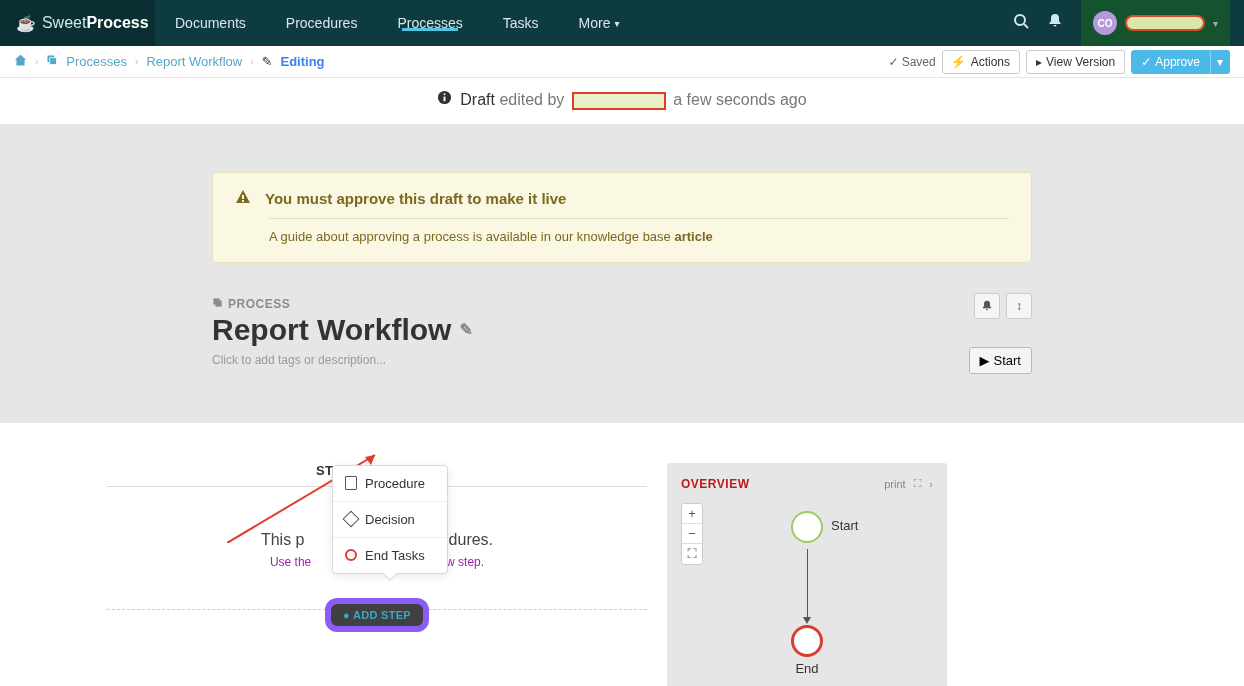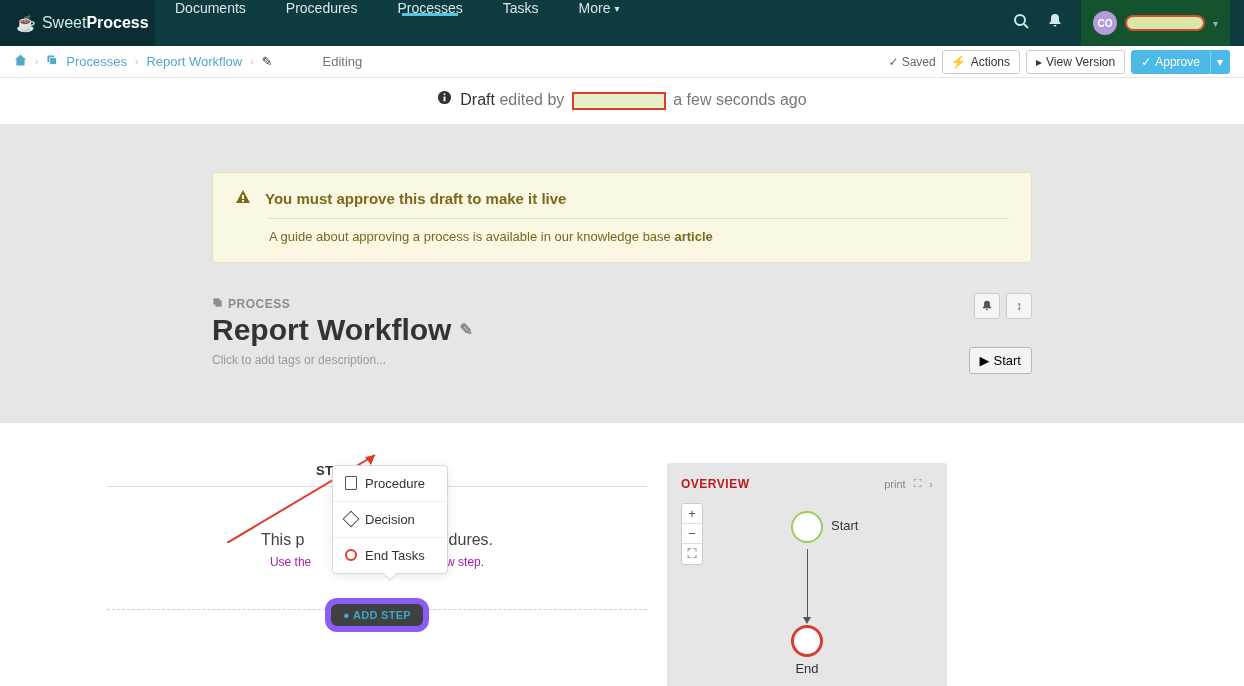--- a/index.html
+++ b/index.html
@@ -2,36 +2,36 @@
 <html><head>
 <meta charset="utf-8">
 <style>
 * { box-sizing: border-box; margin: 0; padding: 0; }
 body { font-family: -apple-system, BlinkMacSystemFont, "Segoe UI", Arial, sans-serif; font-size: 14px; color: #333; background: #fff; width: 1244px; }
 .topbar { background: #0d3b3f; height: 46px; display: flex; align-items: stretch; color: #fff; }
 .logo { background: #0a2e31; width: 155px; display: flex; align-items: center; padding-left: 16px; font-size: 16px; }
 .logo-icon { color: #5dc6d1; margin-right: 6px; }
 .logo-text1 { color: #cfe8ea; font-weight: 300; }
 .logo-text2 { color: #fff; font-weight: 700; }
-.nav { display: flex; align-items: flex-start; }
+.nav { display: flex; align-items: center; }
 .nav-item { display: flex; align-items: center; padding: 0 20px; color: #d9e6e7; font-size: 14px; cursor: pointer; position: relative; }
 .nav-item.active::after { content: ""; position: absolute; bottom: 0; left: 50%; transform: translateX(-50%); width: 56px; height: 3px; background: #53c3df; }
 .nav-item .chev { margin-left: 4px; font-size: 10px; }
 .topbar-right { margin-left: auto; display: flex; align-items: center; gap: 18px; padding-right: 14px; }
 .icon-btn { color: #cfe8ea; font-size: 16px; cursor: pointer; }
 .user-area { background: #14532d; height: 100%; display: flex; align-items: center; padding: 0 12px; gap: 8px; cursor: pointer; }
 .avatar { width: 24px; height: 24px; border-radius: 50%; background: #b59bdc; color: #fff; font-size: 10px; display: flex; align-items: center; justify-content: center; font-weight: 600; }
 .user-pill { width: 80px; height: 16px; background: #d9e7a8; border: 2px solid #d64b2f; border-radius: 10px; }
 .user-chev { color: #8fb3b5; font-size: 10px; }
 
 .subbar { background: #fff; border-bottom: 1px solid #e5e5e5; height: 32px; display: flex; align-items: center; padding: 0 14px; }
 .breadcrumb { display: flex; align-items: center; gap: 8px; font-size: 13px; }
 .bc-link { color: #53a8c9; cursor: pointer; }
 .bc-sep { color: #bbb; font-size: 10px; }
-.bc-current { color: #737373; font-weight: 400; margin-left: 42px; }
+.bc-current { color: #3b82f6; font-weight: 700; }
 .bc-icon { color: #53a8c9; }
 .bc-edit-icon { color: #333; }
 .subbar-right { margin-left: auto; display: flex; align-items: center; gap: 6px; }
 .saved { color: #666; font-size: 12px; display: flex; align-items: center; gap: 3px; }
 .btn { border: 1px solid #ccc; background: #fff; color: #333; font-size: 12px; padding: 4px 9px; border-radius: 3px; cursor: pointer; display: flex; align-items: center; gap: 4px; }
 .btn.approve { background: #4db9e6; border-color: #4db9e6; color: #fff; }
 .btn.approve-split { border-left: 1px solid rgba(255,255,255,0.35); padding: 4px 6px; }
 
 .draft-row { background: #fff; text-align: center; padding: 12px 0 14px; font-size: 16px; color: #333; }
 .draft-row .info-icon { font-size: 14px; margin-right: 4px; }

